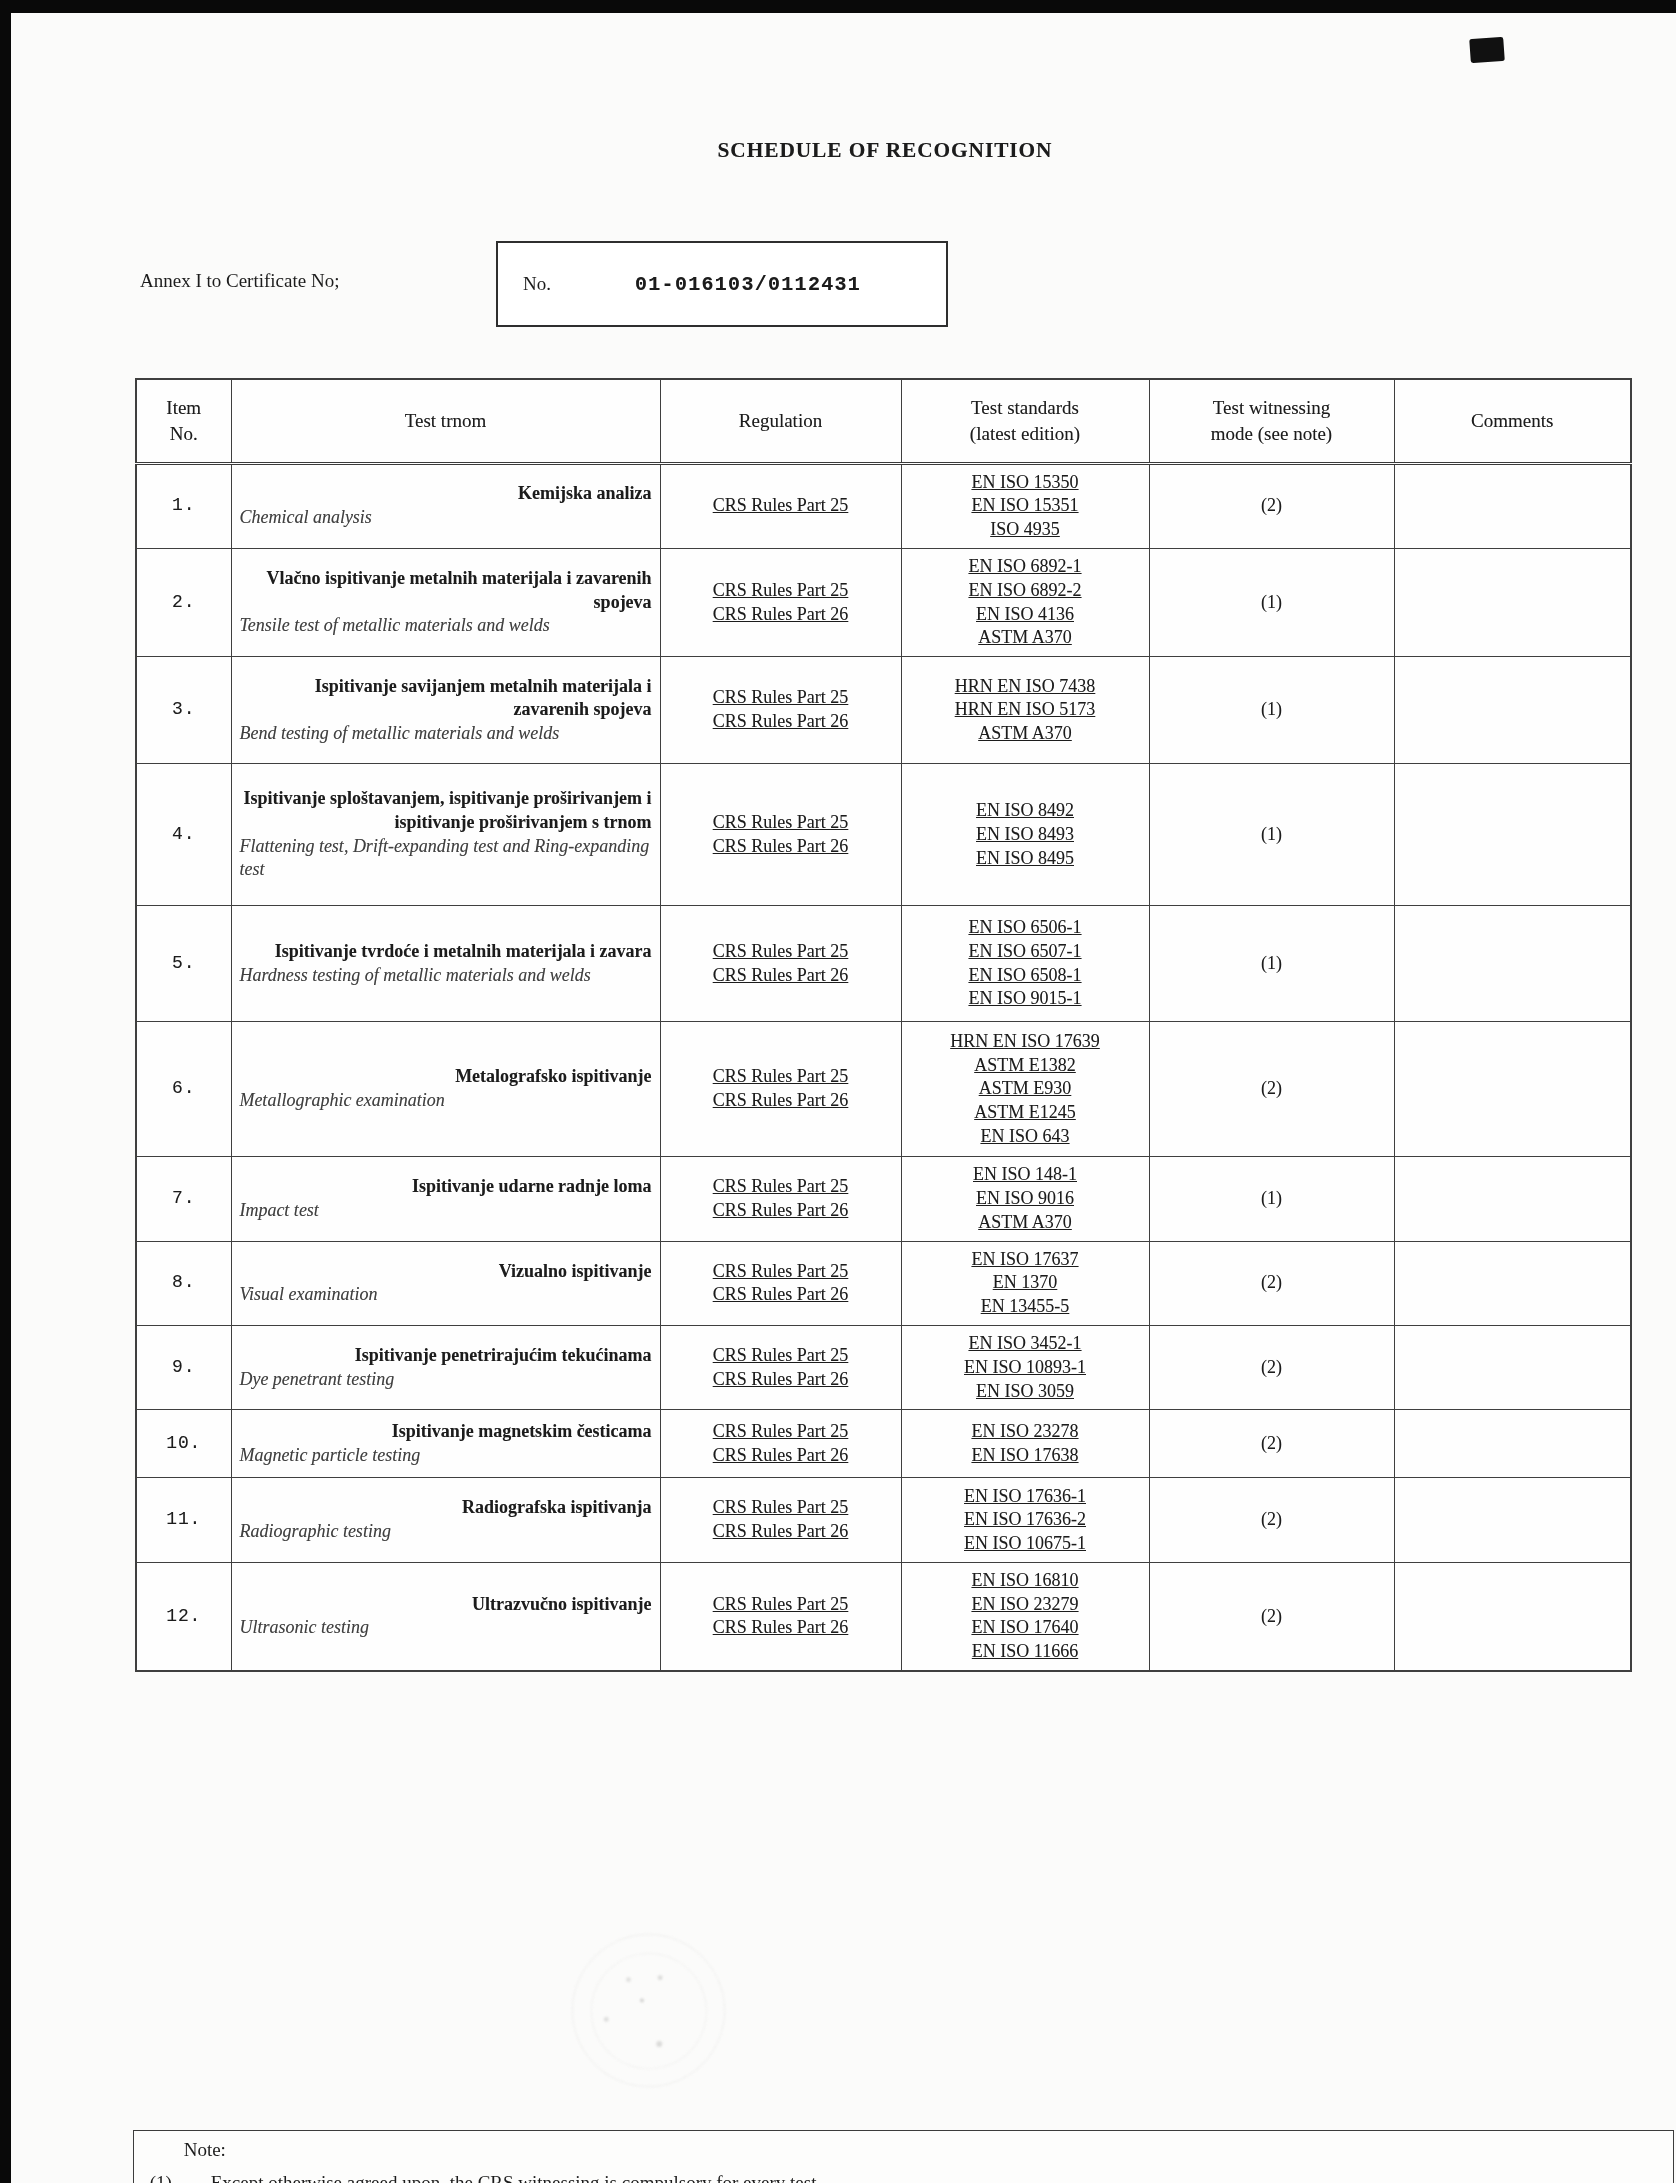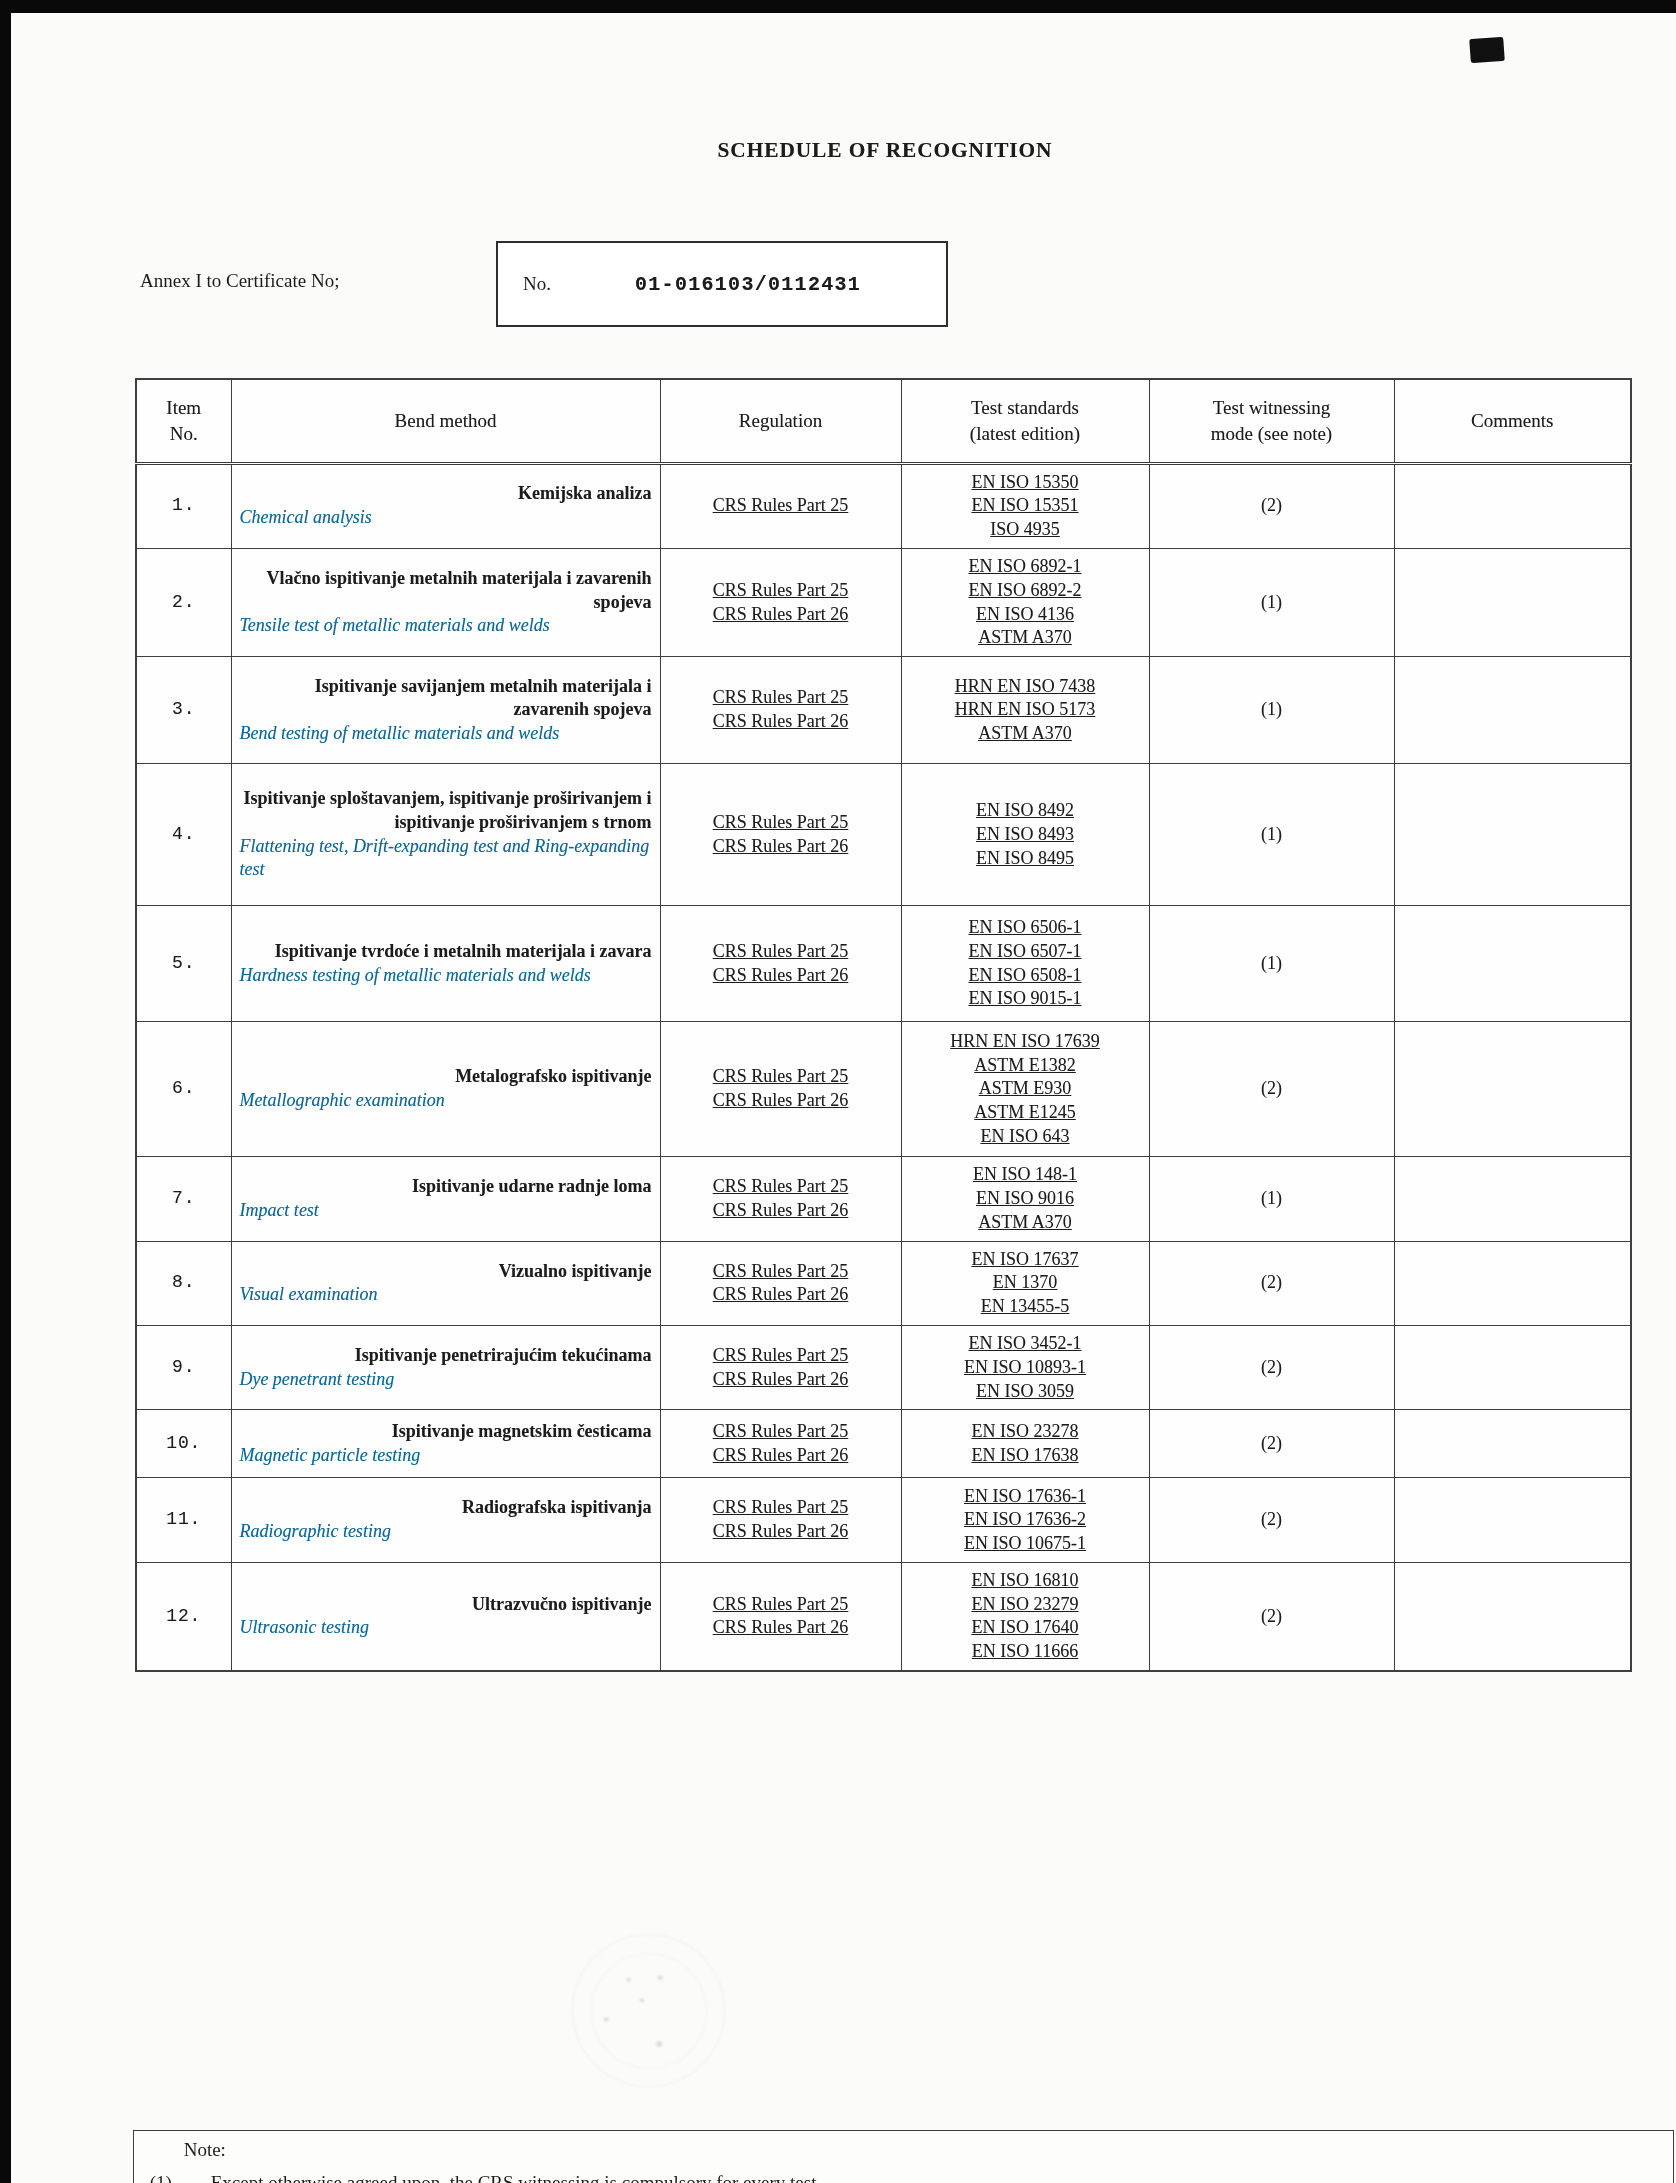--- a/index.html
+++ b/index.html
@@ -56,21 +56,21 @@
     font-size:18px;line-height:1.32;vertical-align:middle;
     padding:6.1px 7.9px;
     text-shadow:0 0 0.4px rgba(20,20,20,.3);
   }
   td.cell-no{
     font-family:"Liberation Mono", monospace;
     text-align:center;font-size:17.5px;letter-spacing:0.9px;
   }
   td.cell-method{padding-left:27px;padding-right:13px;}
   .method-hr{font-weight:bold;text-align:right;}
-  .method-en{font-style:italic;color:#0369a1;}
+  .method-en{font-style:italic;color:#404040;}
   td.cell-reg, td.cell-std{text-align:center;white-space:pre-line;text-decoration:underline;}
   td.cell-mode{text-align:center;}
   td.cell-comments{}
 
   .stamp{
     position:absolute;left:572px;top:1934px;width:153px;height:153px;
     border:1.7px dotted #c9c9c7;border-radius:50%;
     opacity:.6;filter:blur(0.9px);
     transform:rotate(12deg);
   }
@@ -117,21 +117,21 @@
         <col style="width:429px">
         <col style="width:241px">
       <col style="width:248px">
         <col style="width:245px">
         <col style="width:237px">
     </colgroup>
     <thead>
       <tr style="height:84px">
         <th>Item
 No.</th>
-        <th>Bend method</th>
+        <th>Test trnom</th>
         <th>Regulation</th>
         <th>Test standards
 (latest edition)</th>
         <th>Test witnessing
 mode (see note)</th>
         <th>Comments</th>
       </tr>
     </thead>
     <tbody id="table-body">
         <tr style="height: 85px;">

